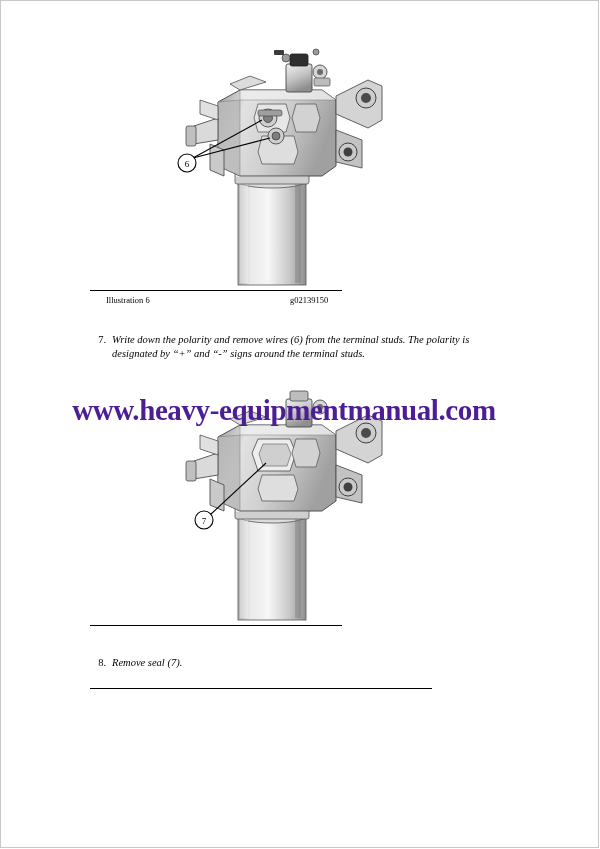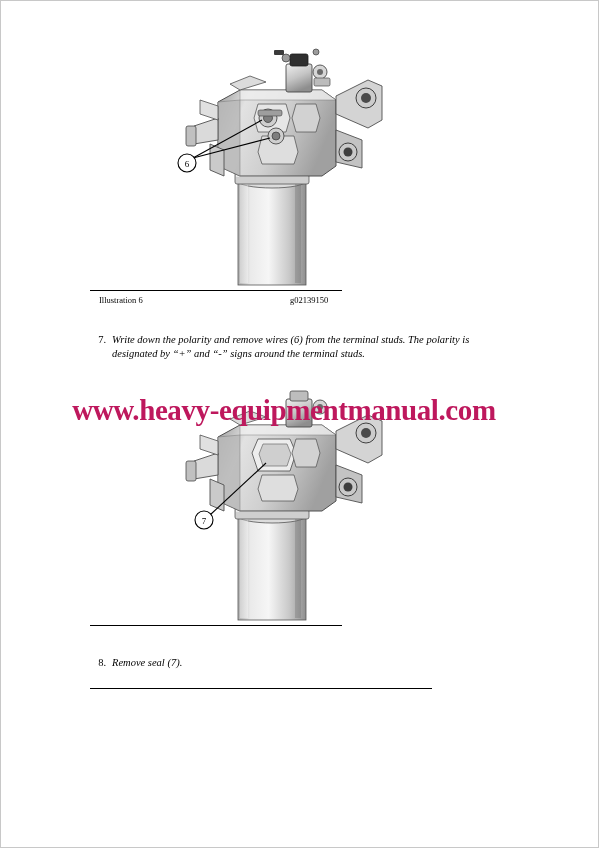--- a/index.html
+++ b/index.html
@@ -51,21 +51,21 @@
   }
   .fig-caption {
     position: relative;
     width: 252px;
     height: 14px;
     font-size: 8.5px;
     font-family: "Liberation Serif", serif;
   }
   .fig-caption .left {
     position: absolute;
-    left: 9px;
+    left: 16px;
     top: 0;
   }
   .fig-caption .right {
     position: absolute;
     left: 200px;
     top: 0;
   }
 
   
   .step {
@@ -89,21 +89,21 @@
     font-style: italic;
   }
 
   
   .watermark {
     position: absolute;
     left: 0;
     top: 394px;
     width: 568px;
     text-align: center;
-    color: #be185d;
+    color: #4c1d95;
     font-family: "Liberation Serif", serif;
     font-size: 29px;
     font-weight: bold;
     letter-spacing: -0.4px;
     white-space: nowrap;
     z-index: 50;
   }
 
   
   .callout-text {

